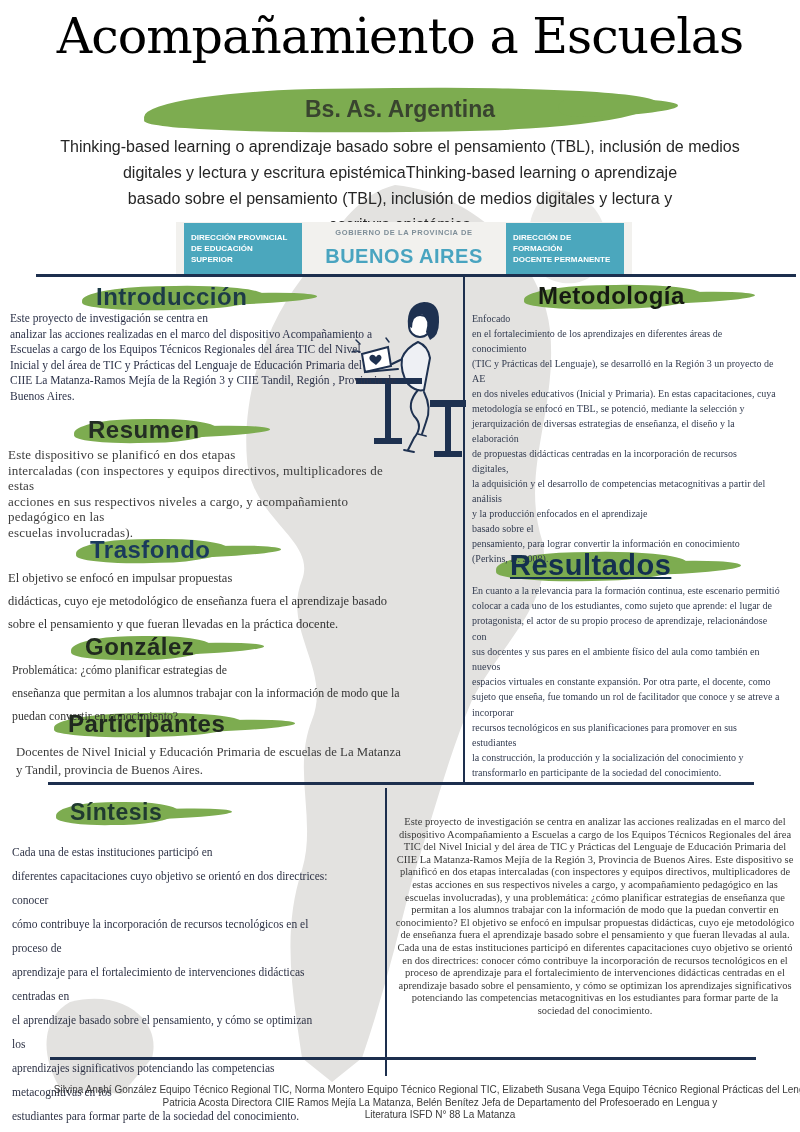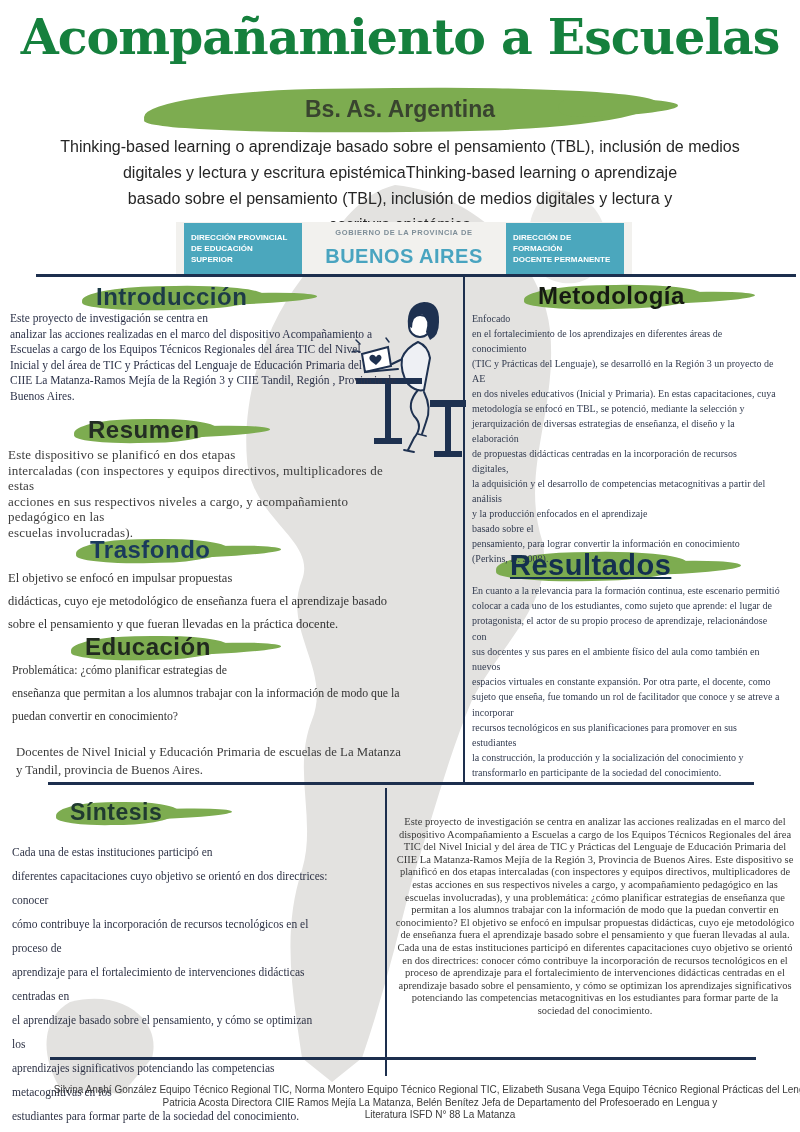--- a/index.html
+++ b/index.html
@@ -1,21 +1,21 @@
 <!DOCTYPE html>
 <html><head>
 <meta charset="utf-8">
 <style>
   html,body{margin:0;padding:0;background:#ffffff;}
   .poster{position:relative;width:800px;height:1132px;background:#ffffff;overflow:hidden;z-index:0;
           font-family:"Liberation Sans",sans-serif;}
   .bg-map{position:absolute;left:0;top:0;z-index:-2;}
   
   .title{position:absolute;top:8px;left:0;width:800px;text-align:center;
-         font-family:"DejaVu Serif",serif;font-weight:700;font-size:49px;color:#15803d;letter-spacing:-1px;}
+         font-family:"DejaVu Serif",serif;font-weight:400;font-size:49px;color:#000000;letter-spacing:-1px;}
   .brush{position:relative;display:inline-block;}
   .brush::before{content:"";position:absolute;left:-14px;right:-16px;top:3px;bottom:1px;
                  background:#7dac50;border-radius:46% 54% 50% 50% / 62% 48% 64% 40%;
                  transform:rotate(-0.9deg);z-index:-1;}
   .brush::after{content:"";position:absolute;right:-70px;top:32%;width:88px;height:38%;
                 background:#7dac50;border-radius:10% 90% 85% 15% / 50% 60% 45% 50%;
                 transform:rotate(-2.5deg);z-index:-1;}
   .banner{position:absolute;top:88px;left:150px;width:500px;height:44px;text-align:center;font-weight:bold;}
   .banner::before{content:"";position:absolute;left:-6px;right:-6px;top:0;bottom:0;
                   background:#7dac50;border-radius:42% 58% 46% 54% / 68% 44% 70% 36%;transform:rotate(-0.6deg);z-index:-1;}
@@ -155,26 +155,29 @@
 escuelas involucradas).</p>
 
   <div class="sec-h brush" style="top:536px;left:90px;color:#1a3a5c;">
     <span>Trasfondo</span>
   </div>
   <p class="body b-trasfondo">El objetivo se enfocó en impulsar propuestas
 didácticas, cuyo eje metodológico de enseñanza fuera el aprendizaje basado
 sobre el pensamiento y que fueran llevadas en la práctica docente.</p>
 
   <div class="sec-h brush" style="top:633px;left:85px;color:#20291f;">
-    <span>Educación</span>
+    <span>González</span>
   </div>
   <p class="body b-hipotesis">Problemática: ¿cómo planificar estrategias de
 enseñanza que permitan a los alumnos trabajar con la información de modo que la
 puedan convertir en conocimiento?</p>
 
+  <div class="sec-h brush" style="top:710px;left:68px;color:#20291f;">
+    <span>Participantes</span>
+  </div>
   <p class="body b-participantes">Docentes de Nivel Inicial y Educación Primaria de escuelas de La Matanza
 y Tandil, provincia de Buenos Aires.</p>
 
   <div class="sec-h brush" style="top:282px;left:538px;color:#151a12;">
     <span>Metodología</span>
   </div>
   <p class="body b-metodologia">Enfocado
 en el fortalecimiento de los aprendizajes en diferentes áreas de
 conocimiento
 (TIC y Prácticas del Lenguaje), se desarrolló en la Región 3 un proyecto de

